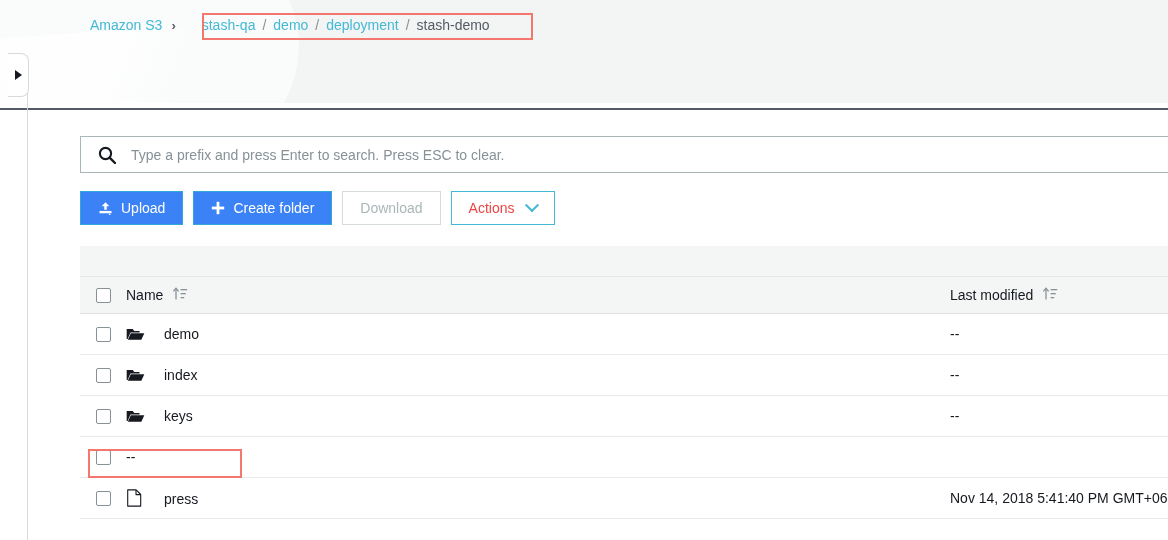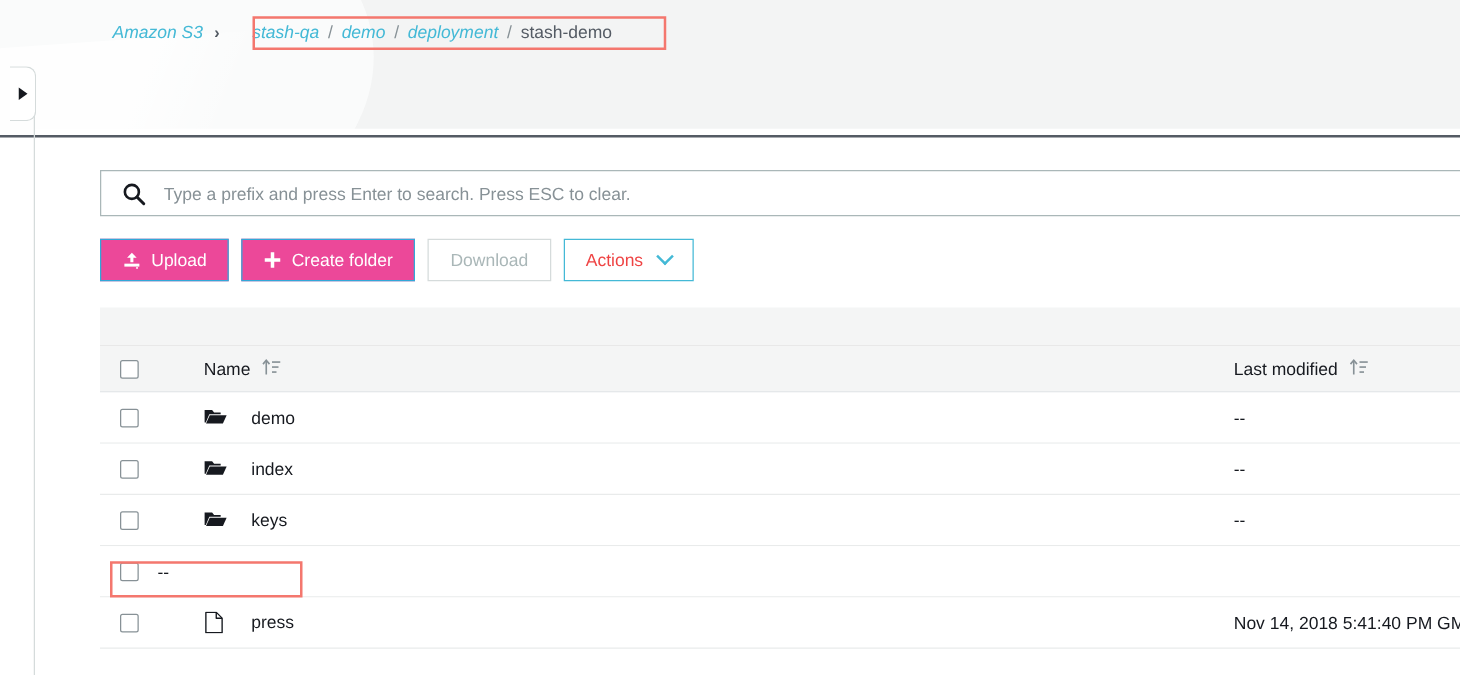--- a/index.html
+++ b/index.html
@@ -71,21 +71,20 @@
     display: flex;
     align-items: center;
     z-index: 4;
     white-space: nowrap;
     font-size: 14px;
   }
   .crumb-link {
     color: #44b9d6;
     text-decoration: none;
     cursor: pointer;
-    font-style: italic;
   }
   .crumb-root { color: #44b9d6; }
   .crumb-caret {
     color: #545b64;
     margin: 0 9px;
     font-size: 13px;
     font-weight: bold;
   }
   .crumb-sep {
     color: #879196;
@@ -247,21 +246,21 @@
     justify-content: center;
     gap: 8px;
     padding: 0 17px;
     font-size: 14px;
     border: 1px solid transparent;
     cursor: pointer;
     user-select: none;
     white-space: nowrap;
   }
   .btn-primary {
-    background: #ec4899;
+    background: #3b82f6;
     color: #ffffff;
     border-color: #31a8d8;
   }
   .btn-disabled {
     background: #ffffff;
     color: #aab7b8;
     border-color: #d5dbdb;
     cursor: default;
   }
   .btn-outline {
@@ -308,24 +307,23 @@
   .cell-check {
     width: 46px;
     flex: 0 0 46px;
     display: flex;
     align-items: center;
     justify-content: center;
   }
   .cell-name {
     flex: 0 0 824px;
     display: flex;
-    align-items: flex-start;
+    align-items: flex-end;
     gap: 0;
     overflow: hidden;
-    margin-left: 37px;
   }
   .cell-mod {
     flex: 1 1 auto;
     color: #16191f;
     font-size: 14px;
     white-space: nowrap;
   }
   .th-text {
     font-size: 14px;
     color: #16191f;

